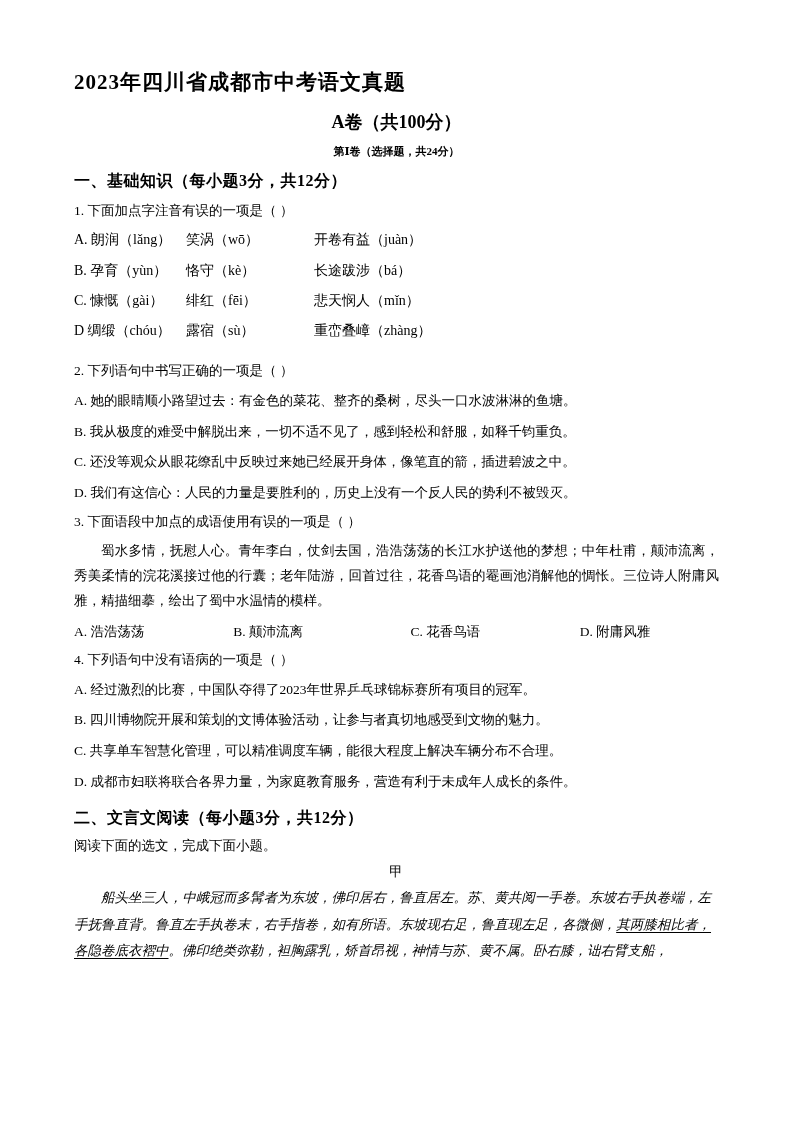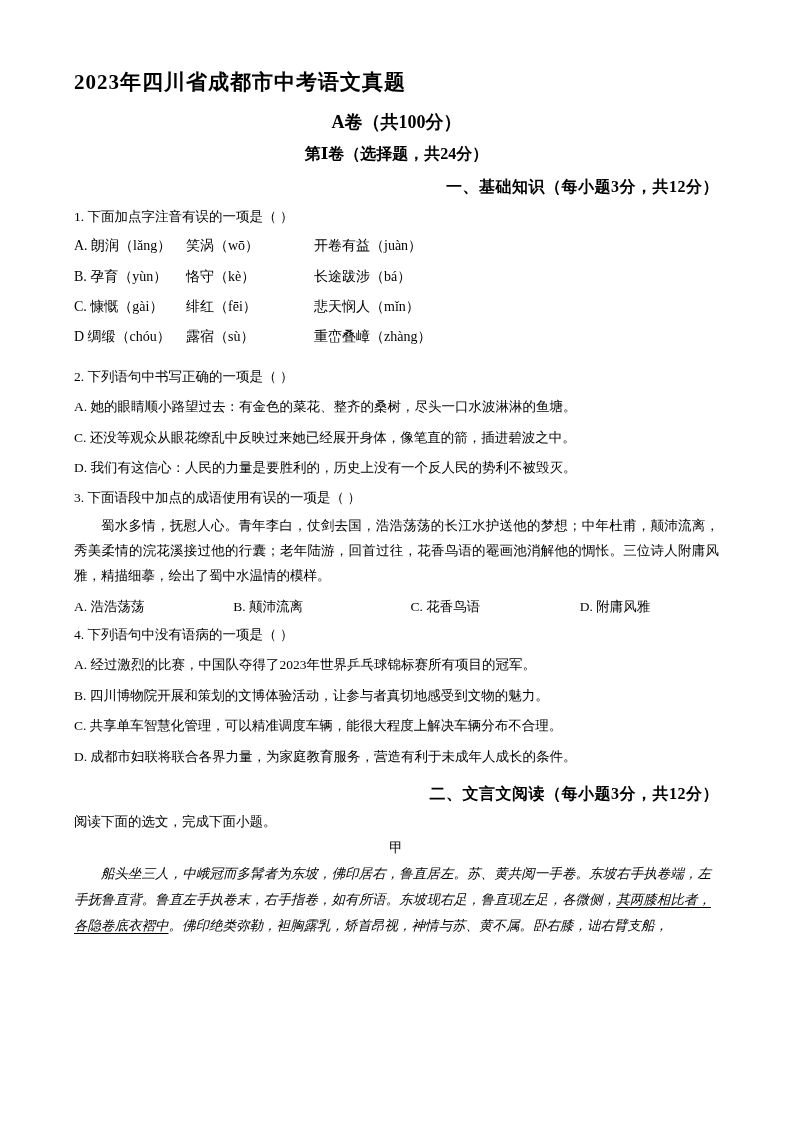--- a/index.html
+++ b/index.html
@@ -29,30 +29,29 @@
     font-family: "Liberation Serif", "DejaVu Serif", serif;
   }
   .vol-title {
     text-align: center;
     font-size: 18px;
     font-weight: bold;
     margin: 4px 0 10px 0;
   }
   .part-title {
     text-align: center;
-    font-size: 16px;
+    font-size: 11px;
     font-weight: bold;
     margin: 4px 0 12px 0;
   }
   .section-heading {
     font-size: 16px;
     font-weight: bold;
     margin: 10px 0 8px 0;
     letter-spacing: 0.5px;
-    text-align: right;
   }
   .q-stem {
     font-size: 13.5px;
     margin: 9px 0 6px 0;
     line-height: 1.5;
   }
   .opt-row {
     display: flex;
     font-size: 14px;
     margin: 8px 0 8px 0;
@@ -139,20 +138,21 @@
     <span class="opt opt-c">悲天悯人（mǐn）</span>
   </div>
   <div class="opt-row">
     <span class="opt opt-a">D 绸缎（chóu）</span>
     <span class="opt opt-b">露宿（sù）</span>
     <span class="opt opt-c">重峦叠嶂（zhàng）</span>
   </div>
 
   <div class="q-stem" style="margin-top:18px;">2. 下列语句中书写正确的一项是（       ）</div>
   <div class="opt-line">A. 她的眼睛顺小路望过去：有金色的菜花、整齐的桑树，尽头一口水波淋淋的鱼塘。</div>
+  <div class="opt-line">B. 我从极度的难受中解脱出来，一切不适不见了，感到轻松和舒服，如释千钧重负。</div>
   <div class="opt-line">C. 还没等观众从眼花缭乱中反映过来她已经展开身体，像笔直的箭，插进碧波之中。</div>
   <div class="opt-line">D. 我们有这信心：人民的力量是要胜利的，历史上没有一个反人民的势利不被毁灭。</div>
 
   <div class="q-stem">3. 下面语段中加点的成语使用有误的一项是（       ）</div>
   <div class="para">蜀水多情，抚慰人心。青年李白，仗剑去国，浩浩荡荡的长江水护送他的梦想；中年杜甫，颠沛流离，秀美柔情的浣花溪接过他的行囊；老年陆游，回首过往，花香鸟语的罨画池消解他的惆怅。三位诗人附庸风雅，精描细摹，绘出了蜀中水温情的模样。</div>
   <div class="choice-row">
     <span class="c1">A. 浩浩荡荡</span>
     <span class="c2">B. 颠沛流离</span>
     <span class="c3">C. 花香鸟语</span>
     <span class="c4">D. 附庸风雅</span>

